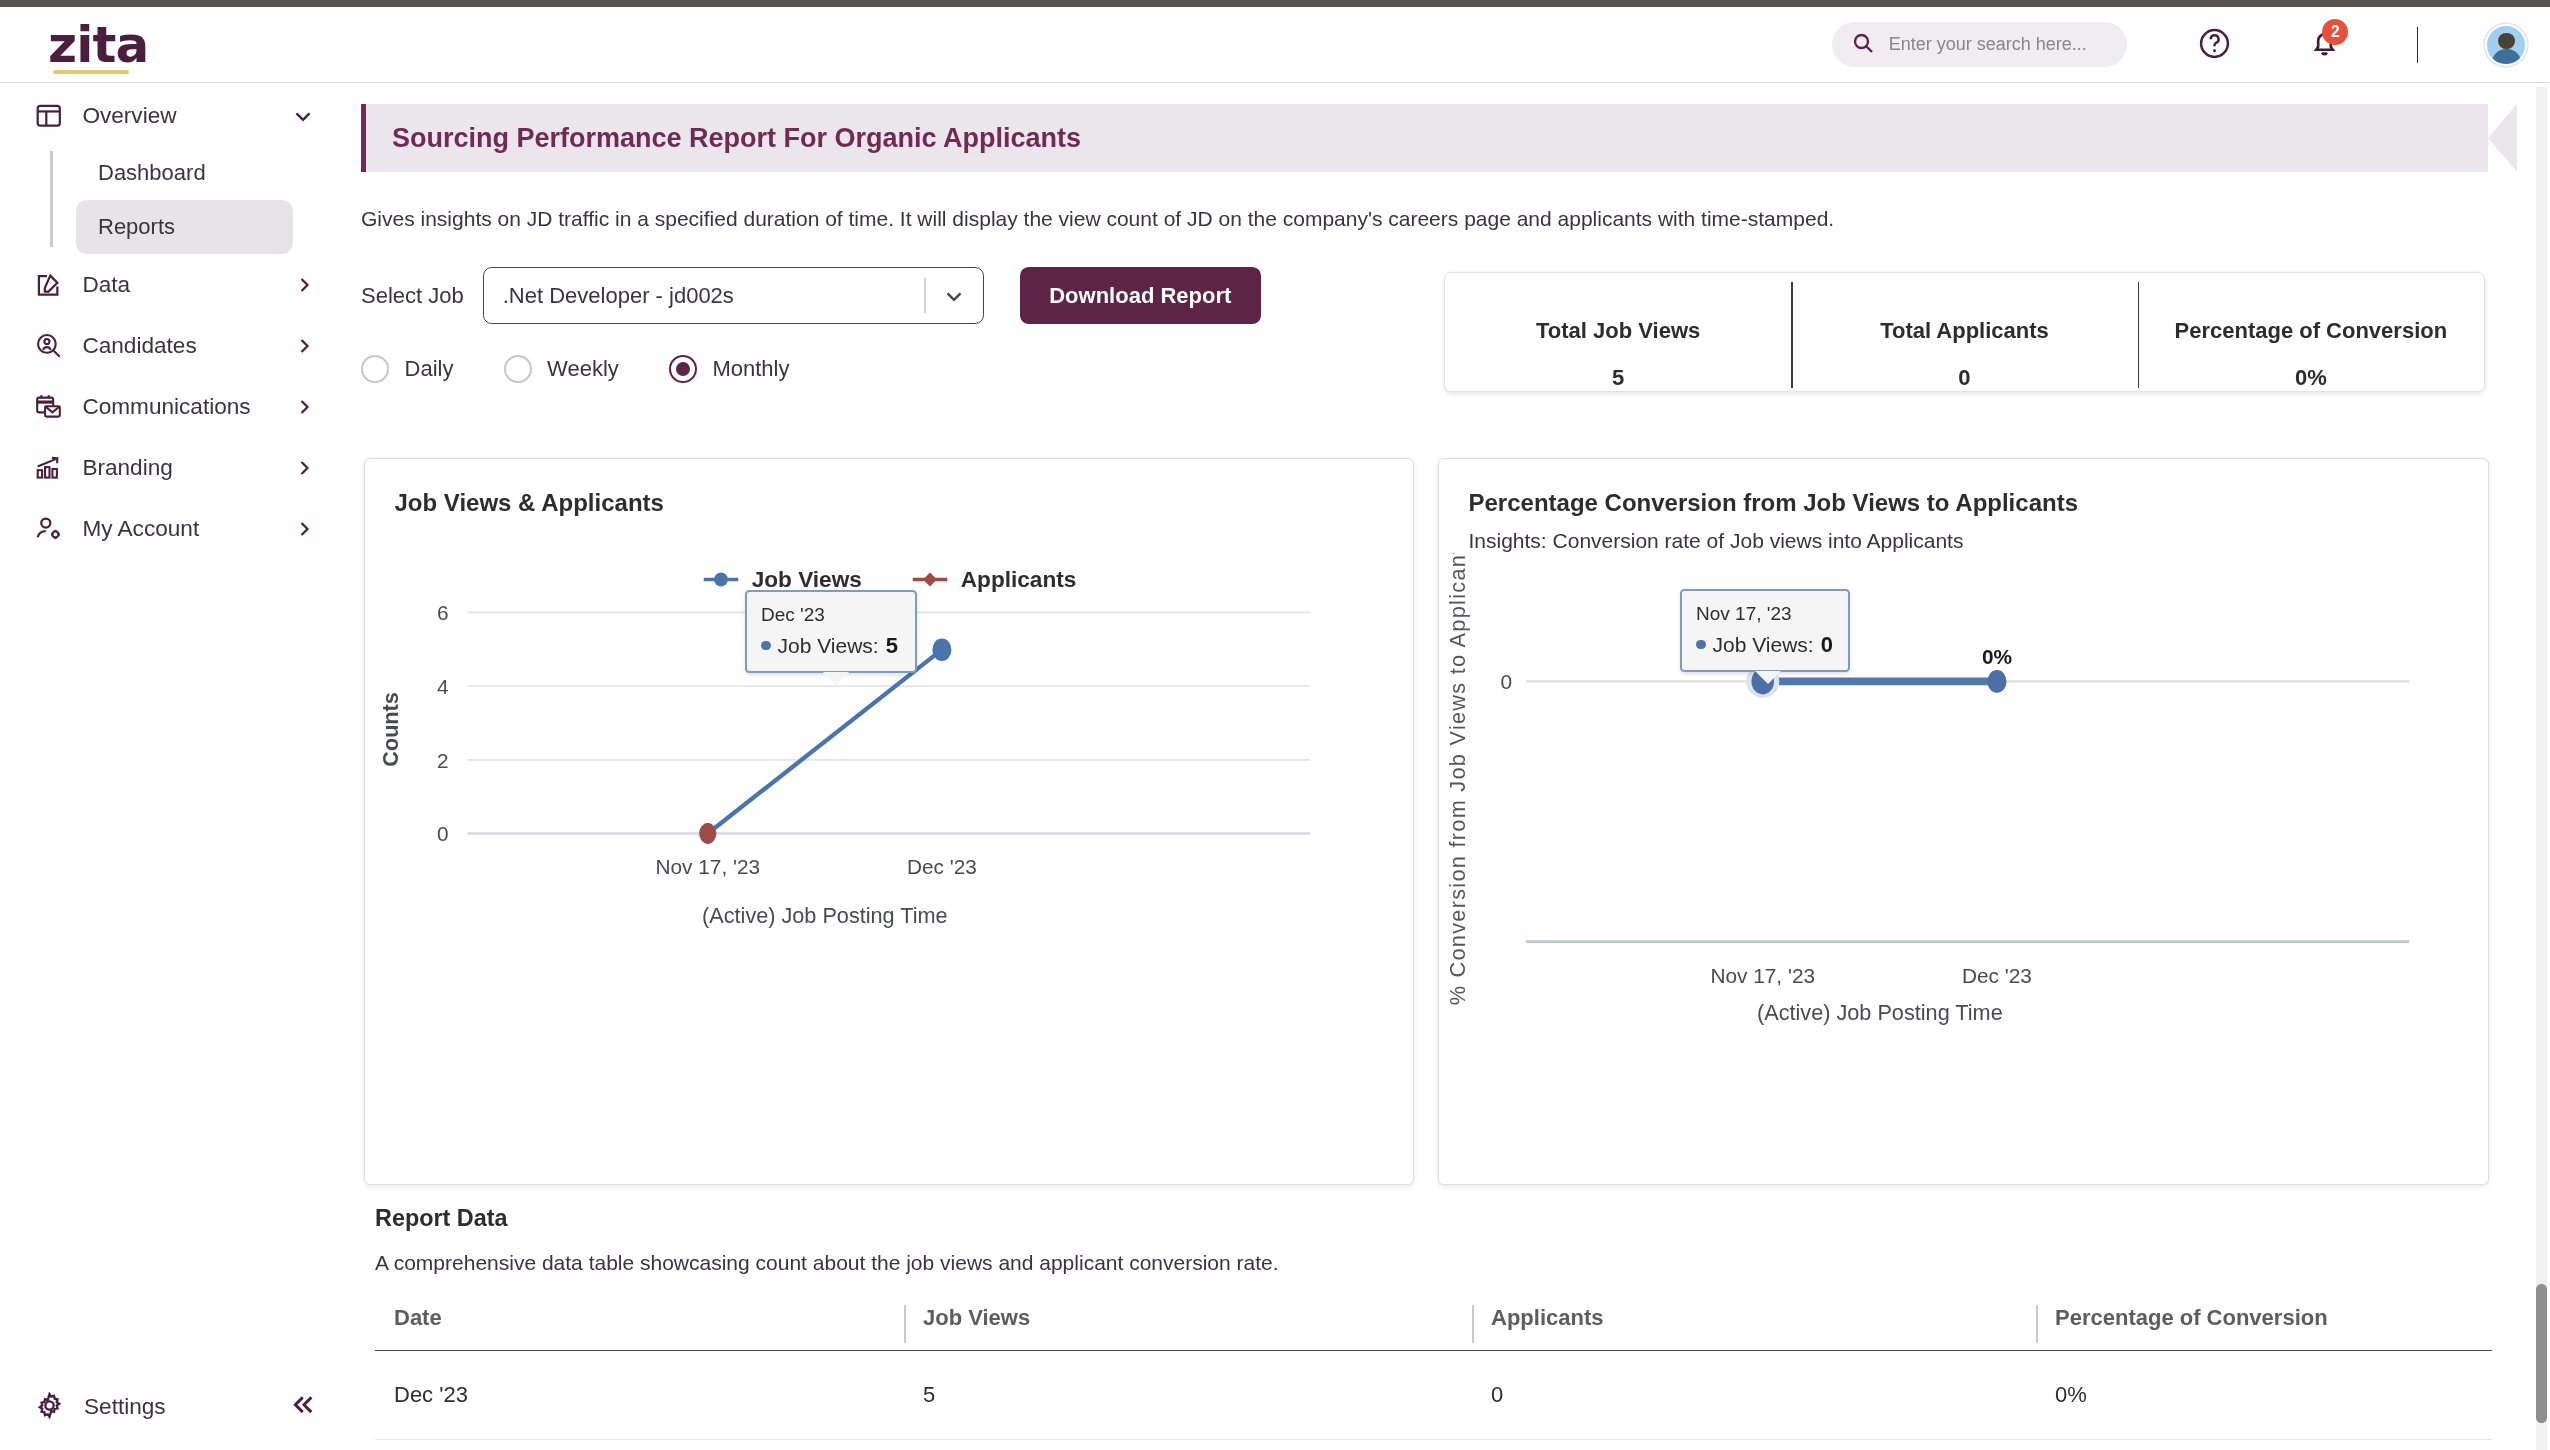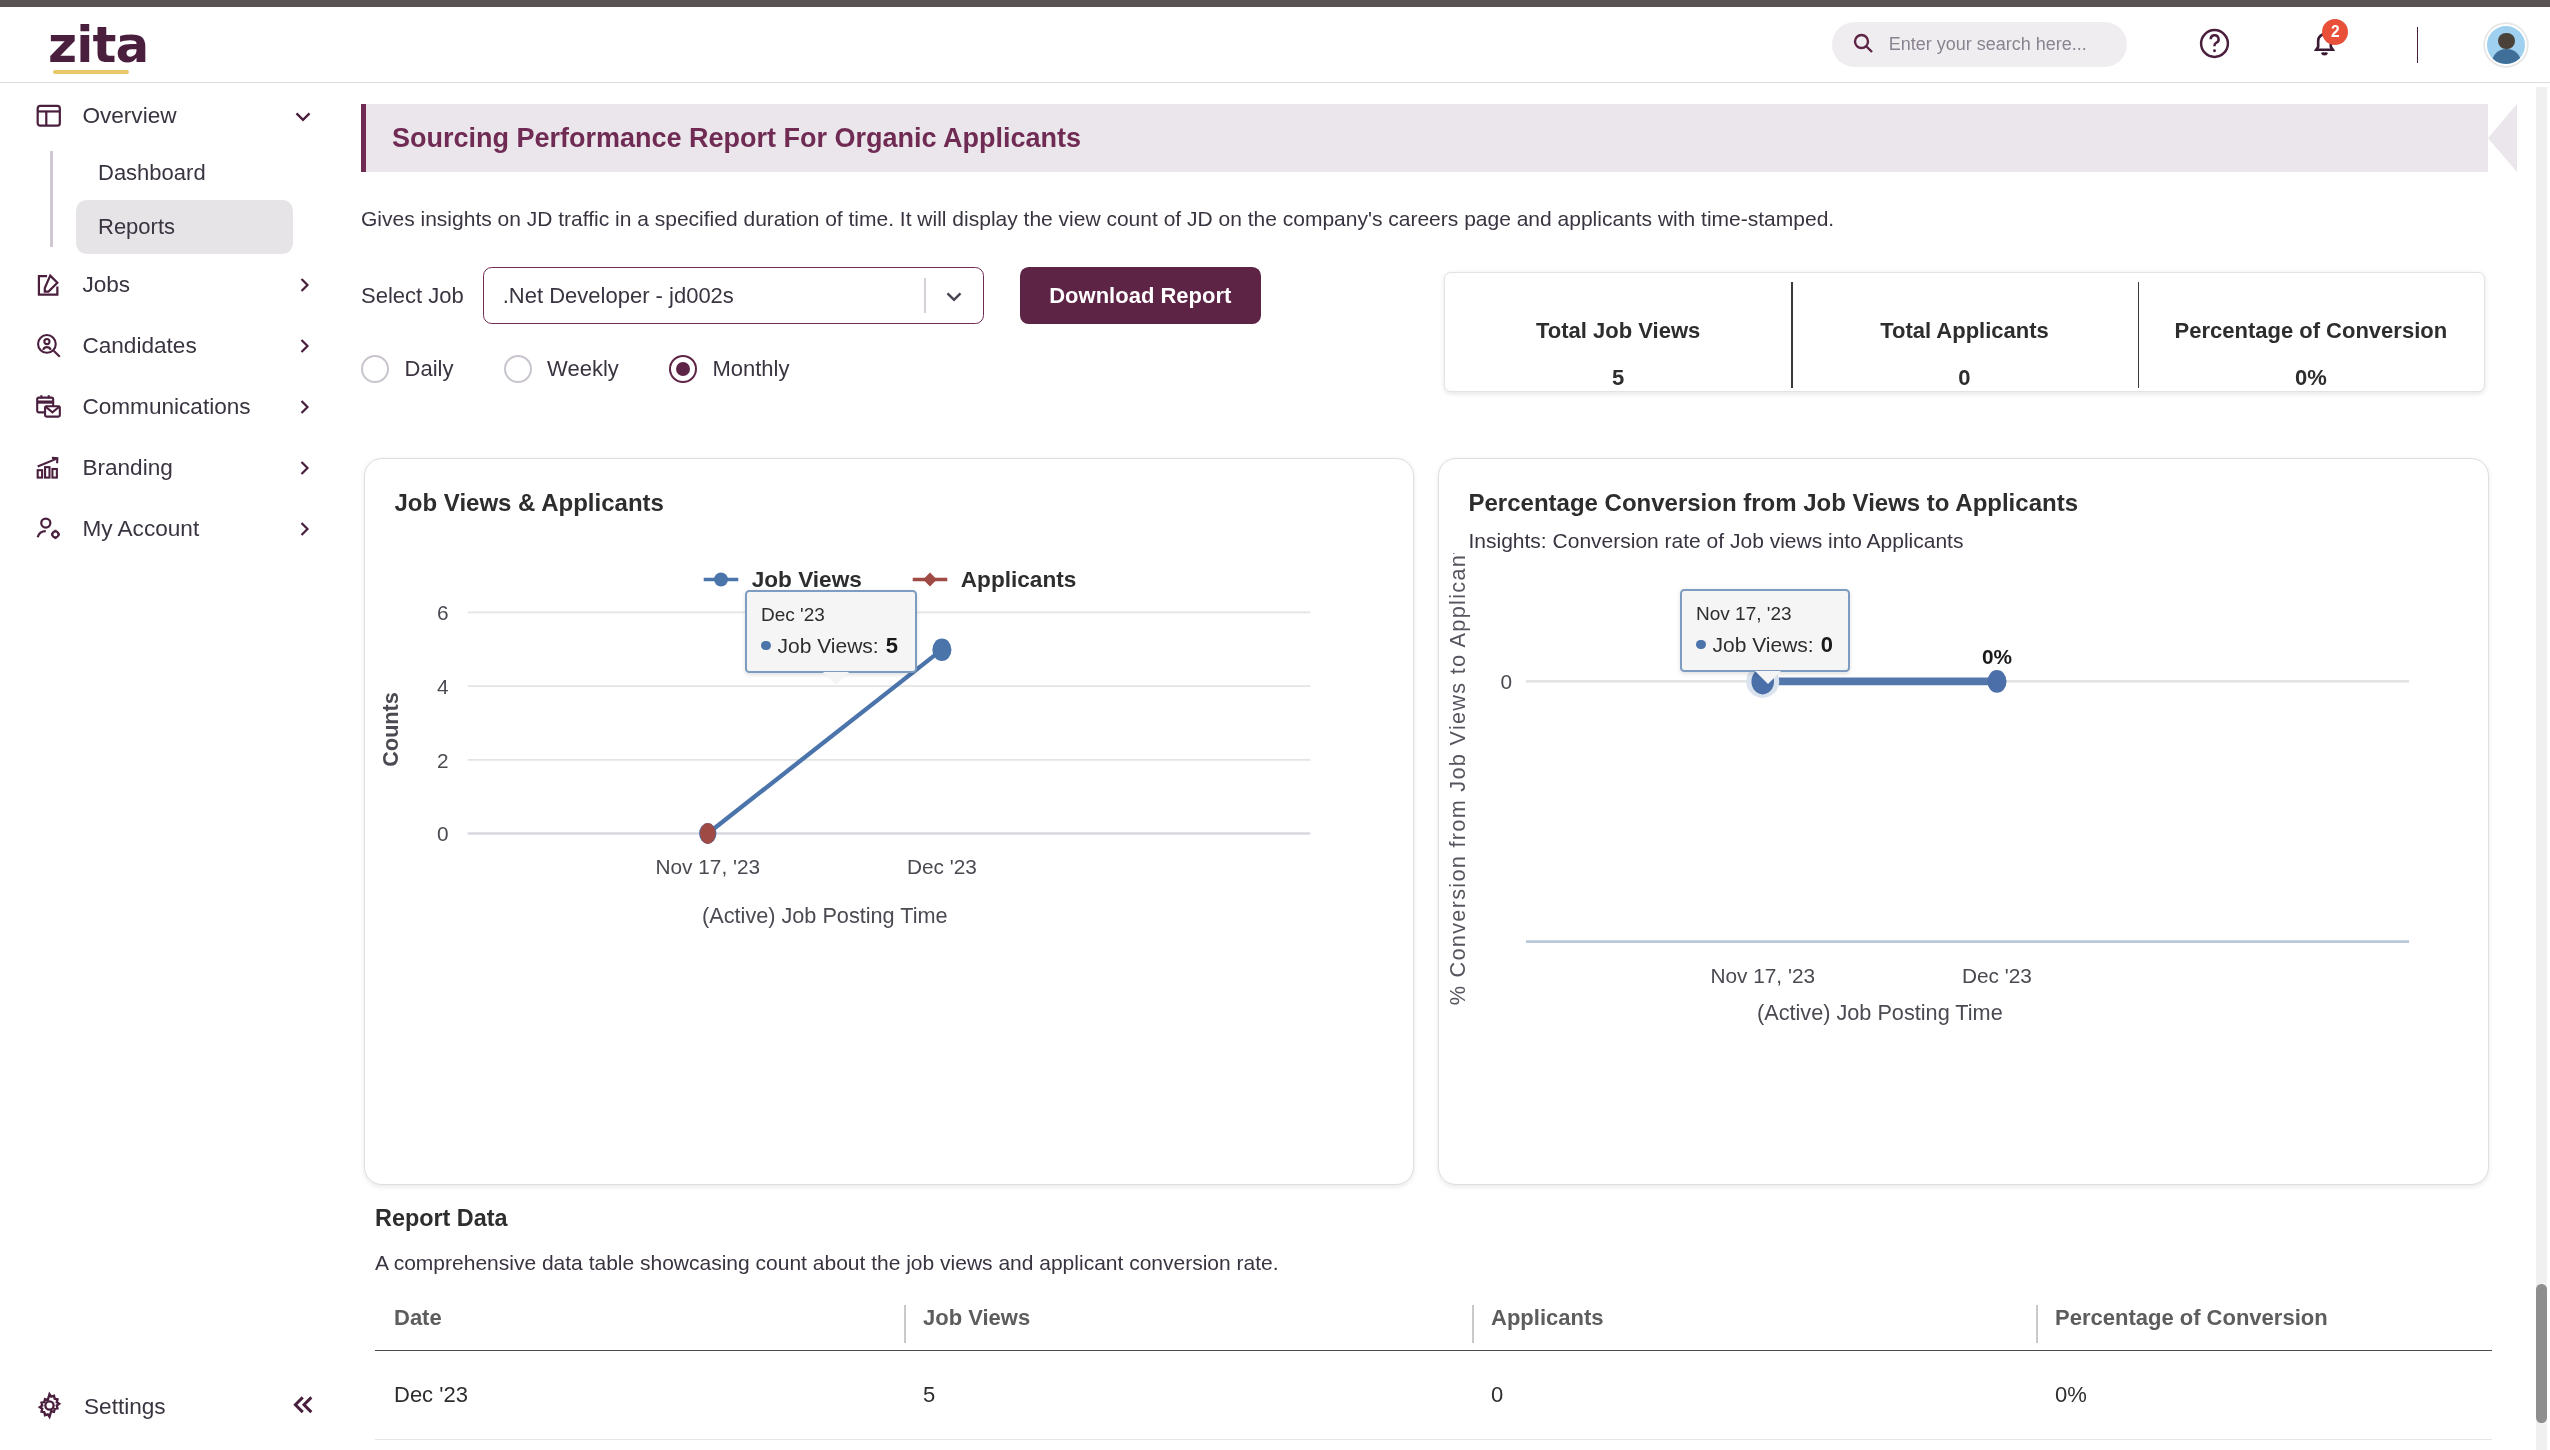--- a/index.html
+++ b/index.html
@@ -133,21 +133,21 @@
   }
   .stat { flex:1; text-align:center; position:relative; }
   .stat .k { font-size:22px; font-weight:700; color:#2d2d2d; }
   .stat .v { font-size:22px; font-weight:700; color:#2d2d2d; margin-top:21px; }
   .stat + .stat::before {
     content:""; position:absolute; left:0; top:-36px; height:106px; width:1.7px; background:#3a3a3a;
   }
 
   
   .chart-card {
-    position:absolute; background:#fff; border:0.9px solid #dedede; border-radius:18px;
+    position:absolute; background:#fff; border:0.9px solid #dedede; border-radius:6px;
     box-shadow:0 1.7px 5.2px rgba(0,0,0,.09);
   }
   #chart-left  { left:364px;  top:458px; width:1050px; height:727px; }
   #chart-right { left:1438px; top:458px; width:1051px; height:727px; }
   .chart-title { font-size:24px; font-weight:700; color:#2d2d2d; margin:29.5px 0 0 29.5px; }
   .chart-sub { font-size:21px; color:#3a3340; margin:12px 0 0 29.5px; }
   .plot { position:relative; width:100%; }
 
   
   .report-data { position:absolute; left:375px; top:1205px; width:2117px; }
@@ -254,21 +254,21 @@
       </div>
     </div>
 
     <div class="nav-item">
       <span class="ico">
         <svg width="29.5" height="29.5" viewBox="0 0 24 24" fill="none" stroke="#4a1f3d" stroke-width="1.8">
           <path d="M19 13.5V20H4V5h6.6"></path>
             <path d="M13.2 4.6l5.8 5.8-7.2 7.2H8.8v-3z"></path>
         </svg>
       </span>
-      <span class="lbl">Jobs</span>
+      <span class="lbl">Data</span>
       <span class="chev">
         <svg width="24" height="24" viewBox="0 0 24 24" fill="none" stroke="#4a1f3d" stroke-width="2.2">
             <polyline points="9.5,6 15.5,12 9.5,18"></polyline>
           </svg>
       </span>
     </div>
 
     <div class="nav-item">
       <span class="ico">
         <svg width="29.5" height="29.5" viewBox="0 0 24 24" fill="none" stroke="#4a1f3d" stroke-width="1.7">

